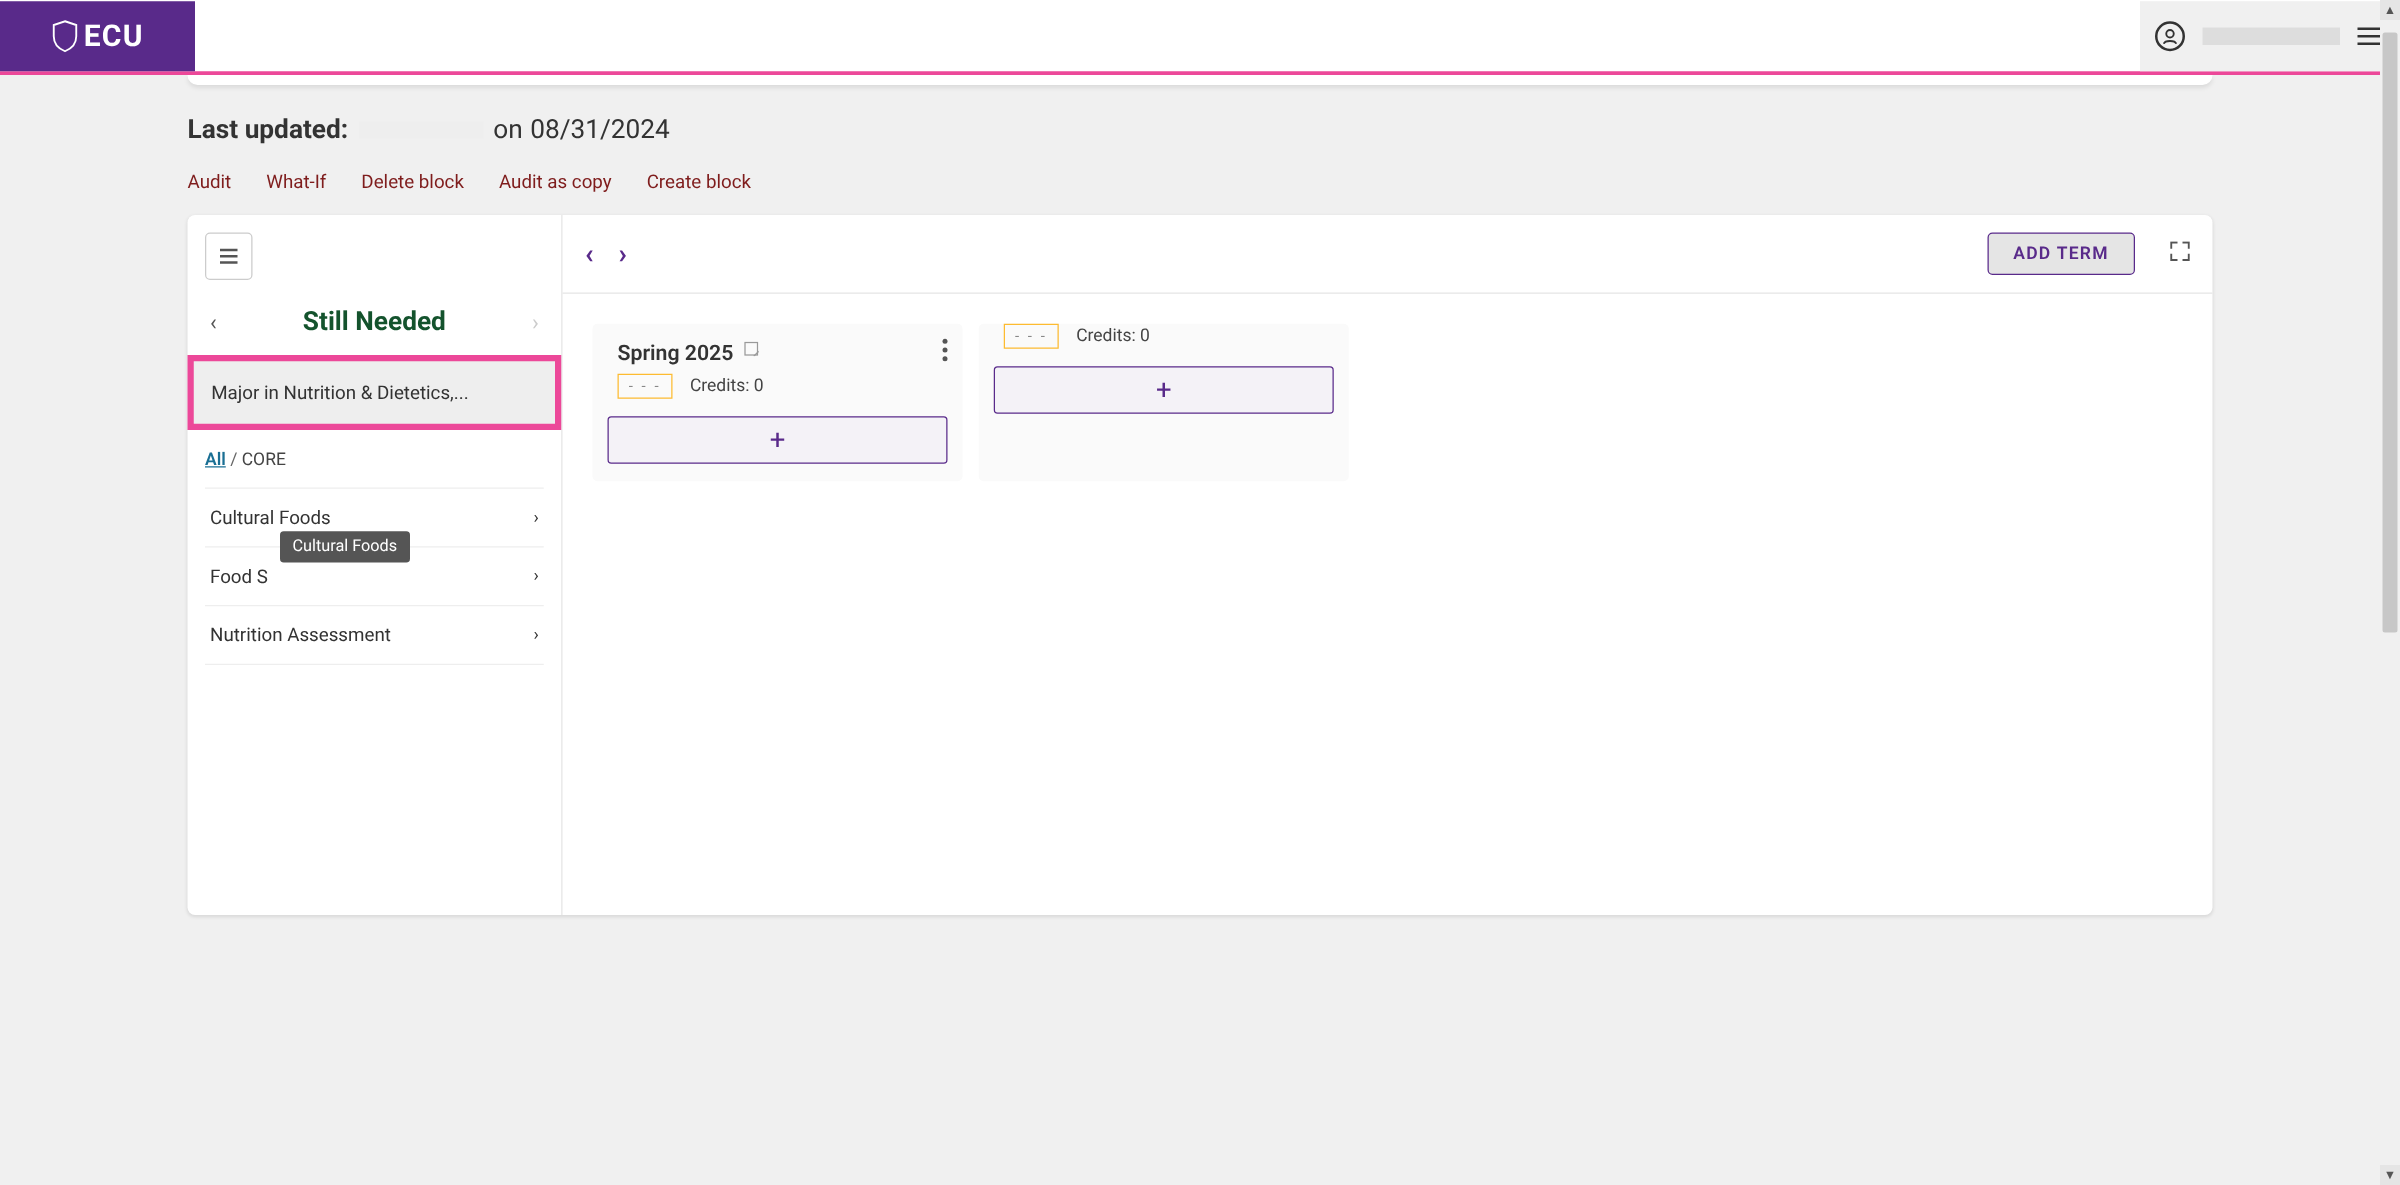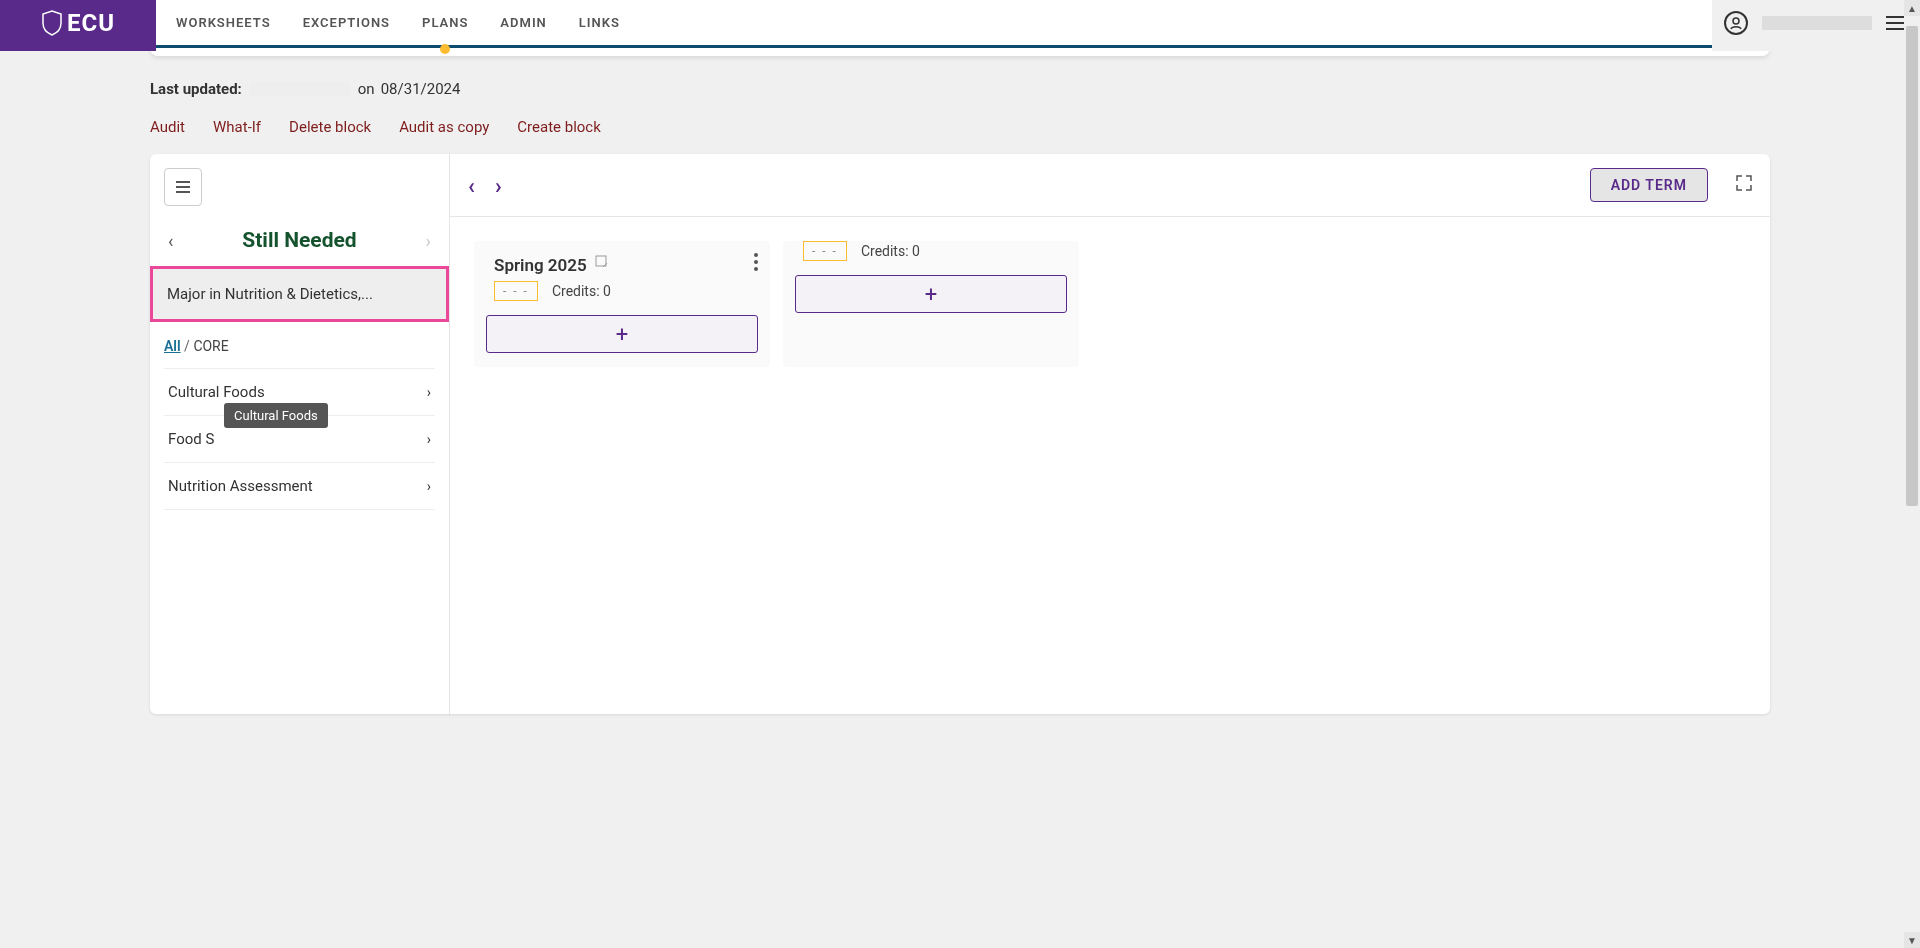--- a/index.html
+++ b/index.html
@@ -3,22 +3,22 @@
 <meta charset="utf-8">
 <style>
   * { margin: 0; padding: 0; box-sizing: border-box; font-family: -apple-system, BlinkMacSystemFont, "Segoe UI", Roboto, Helvetica, Arial, sans-serif; }
   body { background: #f0f0f0; color: #333; }
 
   
   .header {
     display: flex;
     align-items: center;
     background: #fff;
-    border-bottom: 3px solid #0c4a6e;
-    height: 48px;
+    border-bottom: 3px solid #ec4899;
+    height: 60px;
     position: relative;
   }
   .logo-block {
     background: #592a8a;
     color: #fff;
     display: flex;
     align-items: center;
     justify-content: center;
     height: 56px;
     width: 156px;
@@ -81,21 +81,21 @@
   .shadow-card {
     margin: 0 150px;
     height: 8px;
     background:#fff;
     border-radius: 0 0 8px 8px;
     box-shadow: 0 2px 4px rgba(0,0,0,0.1);
   }
 
   .meta-row {
     margin: 24px 150px 20px 150px;
-    font-size:15px;
+    font-size:21px;
     display:flex;
     align-items:center;
     gap:6px;
   }
   .meta-row .redacted { display:inline-block; width:100px; height:14px; background:#eee; margin:0 2px; }
   .action-links {
     margin: 8px 150px 18px 150px;
     font-size:15px;
     display:flex;
     gap:28px;
@@ -134,21 +134,21 @@
     padding: 8px 18px 14px 18px;
   }
   .still-needed-header .title {
     color:#14532d; font-weight:700; font-size:21px;
   }
   .chev { color:#555; cursor:pointer; font-size:18px; }
   .chev.disabled { color:#ccc; cursor:default; }
 
   .major-bar {
     background:#eee;
-    border:3px solid #ec4899;
+    border:5px solid #ec4899;
     margin: 0 0 10px 0;
     padding:16px 14px;
     font-size:15px;
     white-space:nowrap;
     overflow:hidden;
     text-overflow:ellipsis;
   }
   .breadcrumb-filter {
     padding: 6px 14px 14px 14px;
     font-size:14px;
@@ -266,27 +266,20 @@
 </head>
 <body>
 
 <div class="header">
   <div class="logo-block">
     <svg class="logo-svg" width="22" height="26" viewBox="0 0 22 26">
       <path d="M11 1 L20 4 V13 C20 19 16 23 11 25 C6 23 2 19 2 13 V4 Z" fill="none" stroke="#fff" stroke-width="1.5"></path>
     </svg>
     <span>ECU</span>
   </div>
-  <div class="nav-tabs" id="nav-tabs">
-      <div class="nav-tab">WORKSHEETS</div>
-      <div class="nav-tab">EXCEPTIONS</div>
-      <div class="nav-tab active">PLANS</div>
-      <div class="nav-tab">ADMIN</div>
-      <div class="nav-tab">LINKS</div>
-    </div>
   <div class="header-right">
     <div class="user-icon">
       <svg width="14" height="14" viewBox="0 0 14 14">
           <circle cx="7" cy="5" r="3" fill="none" stroke="#333" stroke-width="1.5"></circle>
           <path d="M2 13c1-3 9-3 10 0" fill="none" stroke="#333" stroke-width="1.5"></path>
         </svg>
     </div>
     <div class="user-name-redacted"></div>
     <div class="hamburger-top">
         <span></span>

